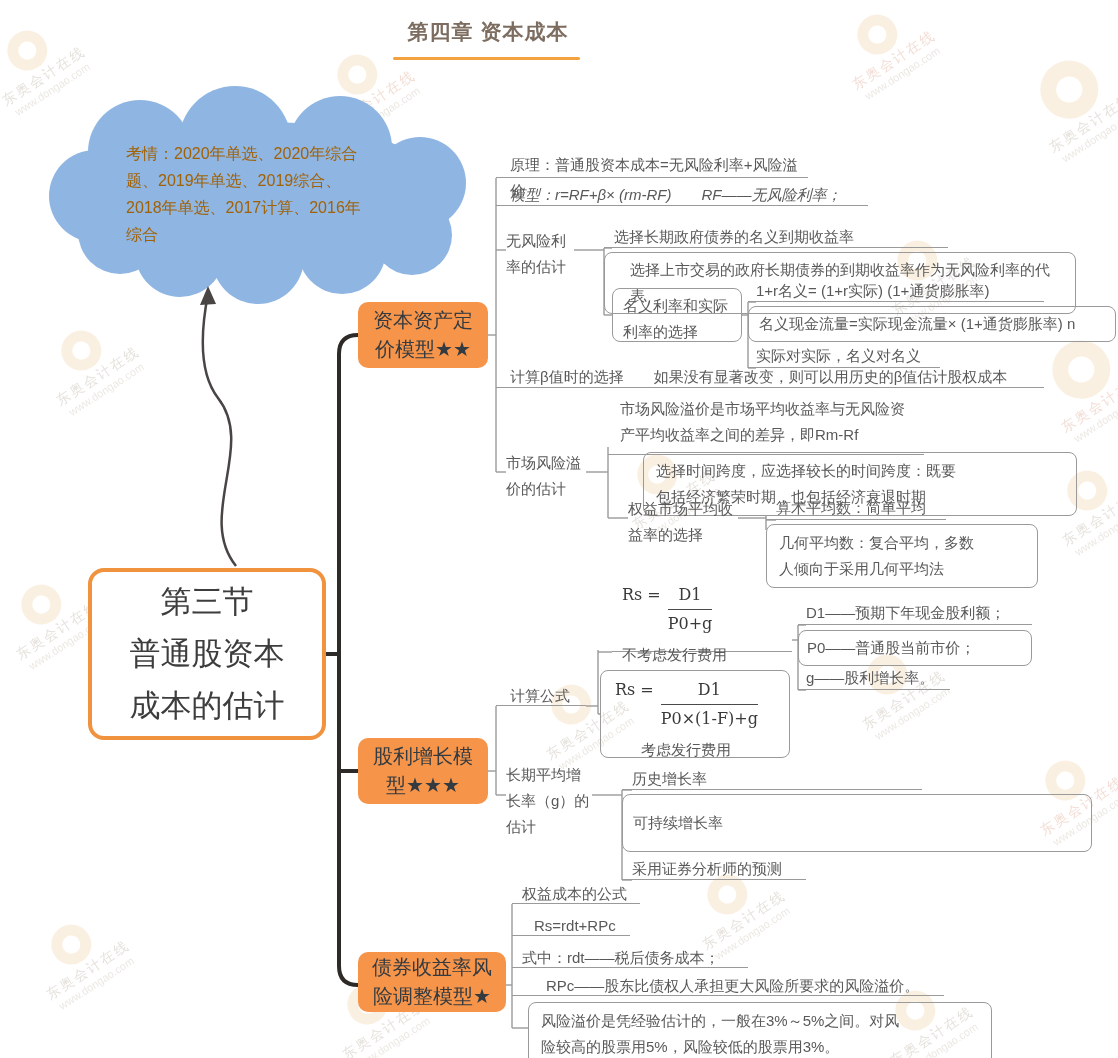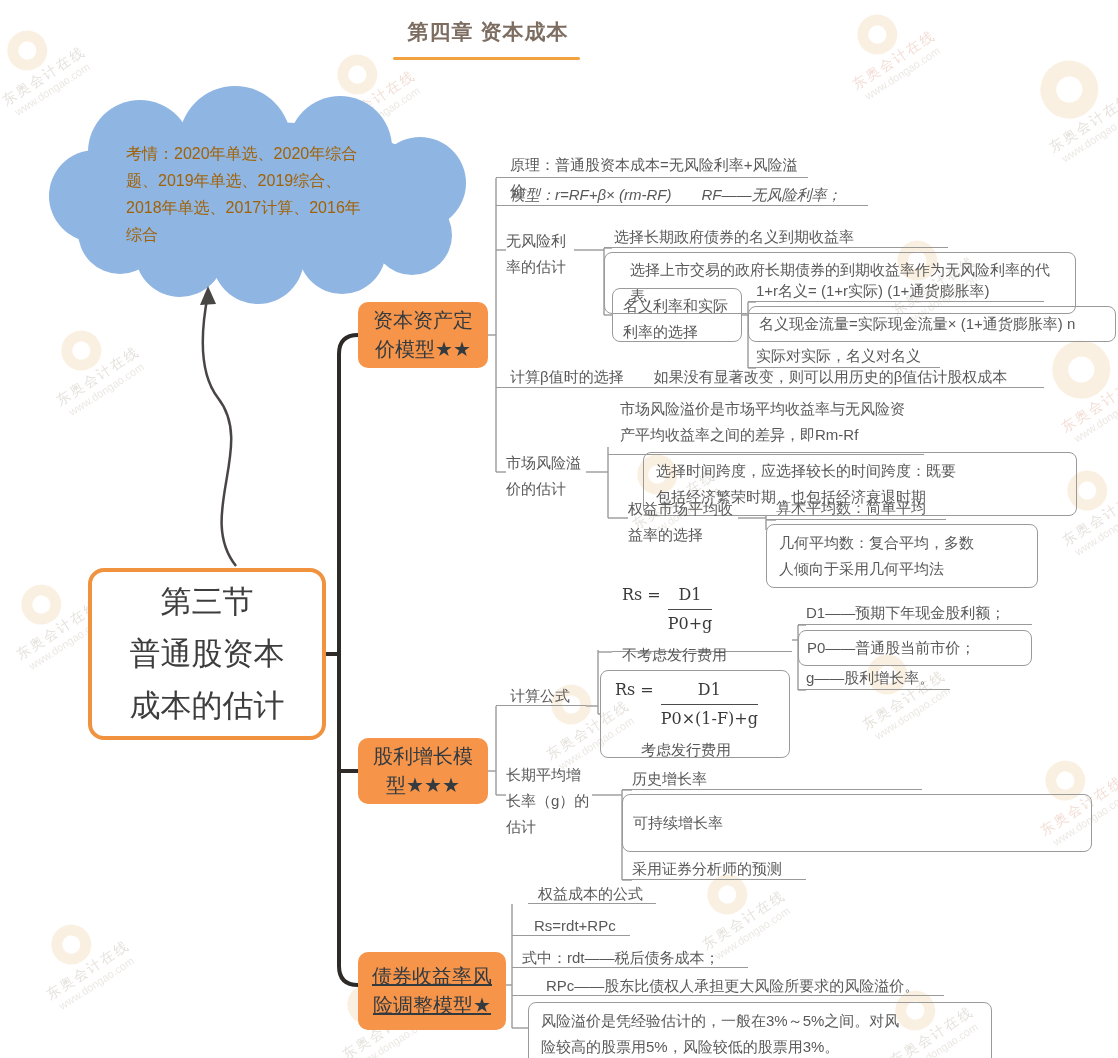--- a/index.html
+++ b/index.html
@@ -41,21 +41,21 @@
           text-align:center; color:#3d3d3d; font-size:31px; line-height:52px;
           white-space:pre-line; }
 
   
   .branch { position:absolute; background:#F6954A; border-radius:10px;
             color:#333a40; font-size:20px; line-height:29px; text-align:center;
             display:flex; align-items:center; justify-content:center;
             white-space:pre-line; }
   #branch-capm { left:358px; top:302px; width:130px; height:66px; }
   #branch-div  { left:358px; top:738px; width:130px; height:66px; }
-  #branch-bond { left:358px; top:952px; width:148px; height:78px;text-decoration:underline; }
+  #branch-bond { left:358px; top:952px; width:148px; height:60px; }
 
   
   .node { position:absolute; color:#595959; font-size:15px; line-height:26px; }
   .u { border-bottom:1.4px solid #9a9a9a; }
   .b { border:1.4px solid #9a9a9a; border-radius:8px; }
   .pre { white-space:pre-line; }
   .ml { margin-left:30px; }
 
   
   .formula { font-family:"DejaVu Serif","Liberation Serif",serif;
@@ -92,21 +92,21 @@
   #n-p0        { left:798px; top:630px; width:234px; padding:4px 10px 4px 8px; }
   #n-g         { left:798px; top:662px; width:152px; height:28px; padding:3px 6px 5px 8px; }
   #n-growth-label { left:506px; top:762px; width:86px; }
   #n-gr1       { left:622px; top:764px; width:300px; height:26px; padding:2px 6px 4px 10px; }
   #n-gr2       { left:622px; top:794px; width:470px; height:58px; padding:4px 10px;
                  display:flex; align-items:center; gap:24px; }
   #n-gr2 .gr2-note { width:242px; }
   #n-gr3       { left:622px; top:854px; width:184px; height:26px; padding:2px 6px 4px 10px; }
 
   
-  #n-bond1 { left:528px; top:880px; width:128px; height:24px; padding:1px 4px 3px 10px;font-family:Liberation Serif, serif; }
+  #n-bond1 { left:512px; top:880px; width:128px; height:24px; padding:1px 4px 3px 10px;font-family:Liberation Serif, serif; }
   #n-bond2 { left:512px; top:912px; width:118px; height:24px; padding:1px 4px 3px 22px; }
   #n-bond3 { left:512px; top:944px; width:236px; height:24px; padding:1px 4px 3px 10px; }
   #n-bond4 { left:512px; top:972px; width:432px; height:24px; padding:1px 4px 3px 34px; }
   #n-bond5 { left:528px; top:1002px; width:464px; padding:5px 90px 5px 12px; }
 </style>
 </head>
 <body>
 
 <div id="wm-layer">
     <div class="wm " style="left: -12px; top: 28px;">

